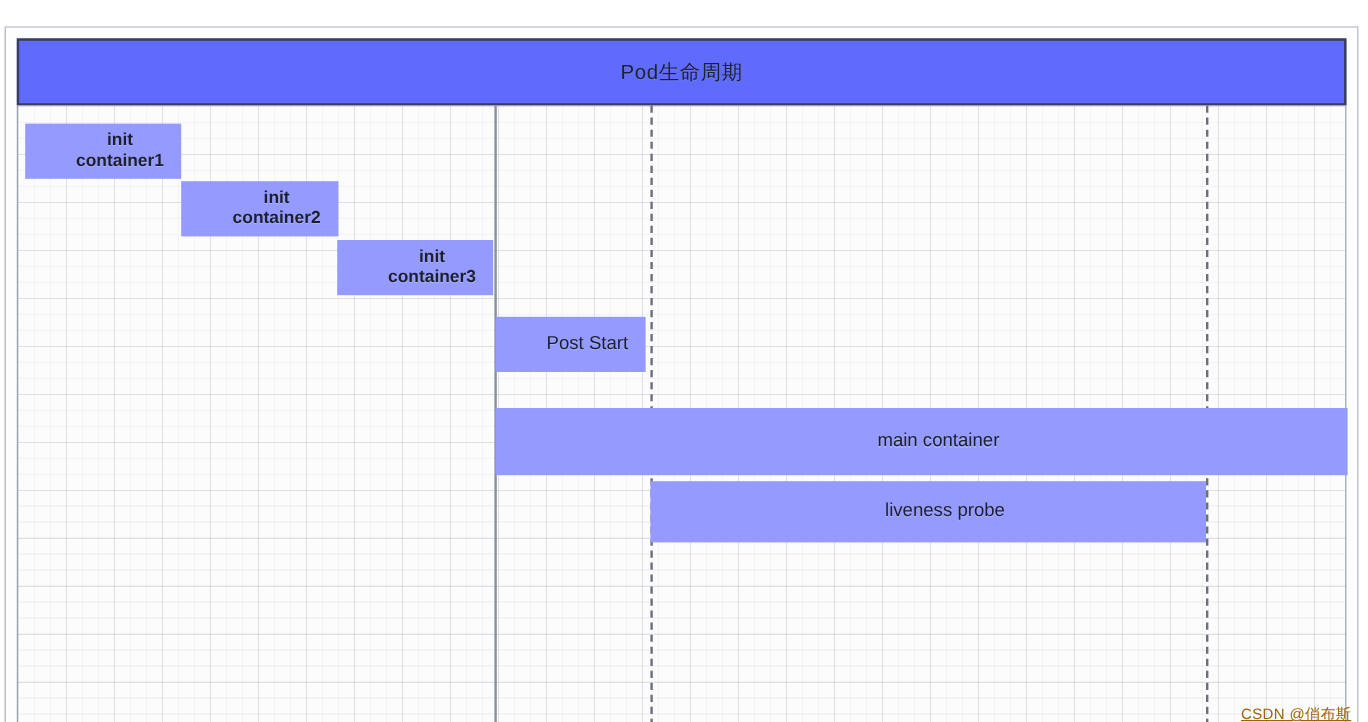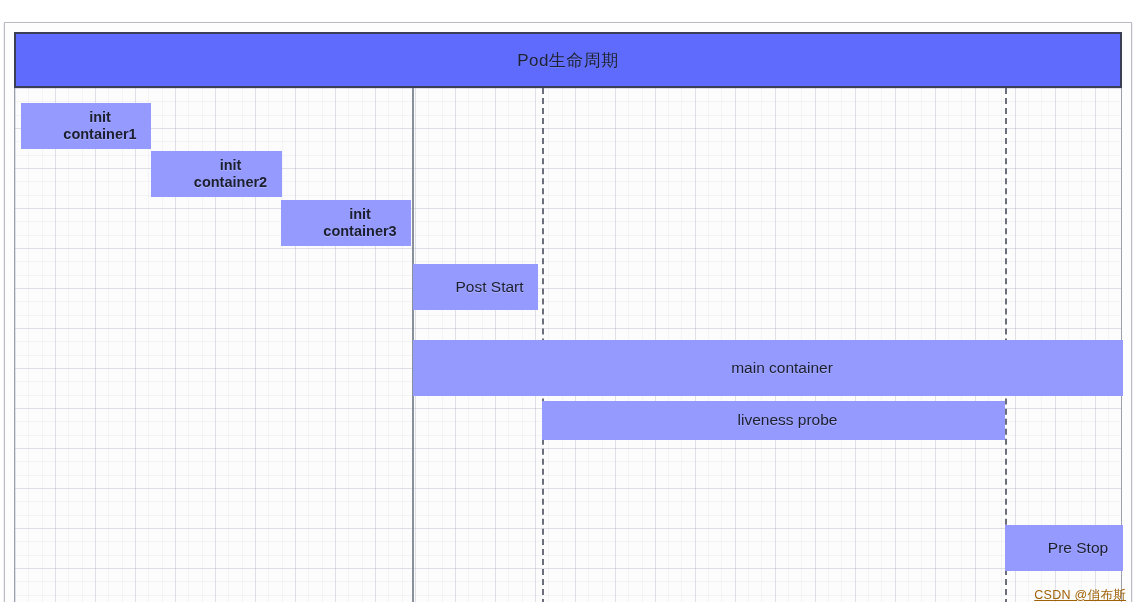--- a/index.html
+++ b/index.html
@@ -149,26 +149,23 @@
     </div>
 
     <div class="bar plain-text" style="left:398px;top:176px;width:125px;height:46px">
       <span class="bar-label">Post Start</span>
     </div>
 
     <div class="bar plain-text" style="left:398px;top:252px;width:710px;height:56px">
       <span class="bar-label">main container</span>
     </div>
 
-    <div class="bar plain-text" style="left:527px;top:313px;width:463px;height:39px">
+    <div class="bar plain-text" style="left:527px;top:313px;width:463px;height:51px">
       <span class="bar-label">liveness probe</span>
     </div>
 
 
-    <div class="bar plain-text" style="left:990px;top:437px;width:118px;height:46px">
-      <span class="bar-label">Pre Stop</span>
-    </div>
 
   </div>
 
   <div class="watermark">CSDN @俏布斯</div>
 
 </div>
 
 </body></html>

